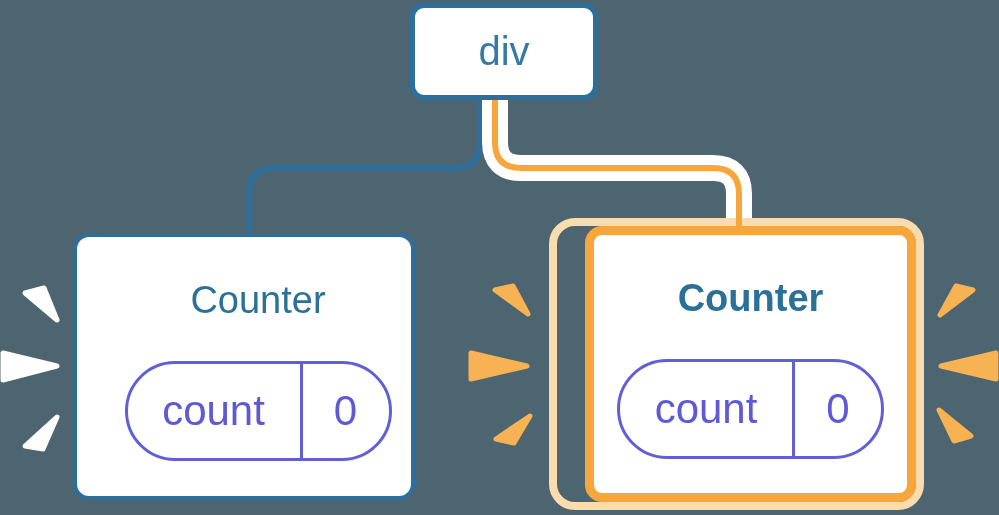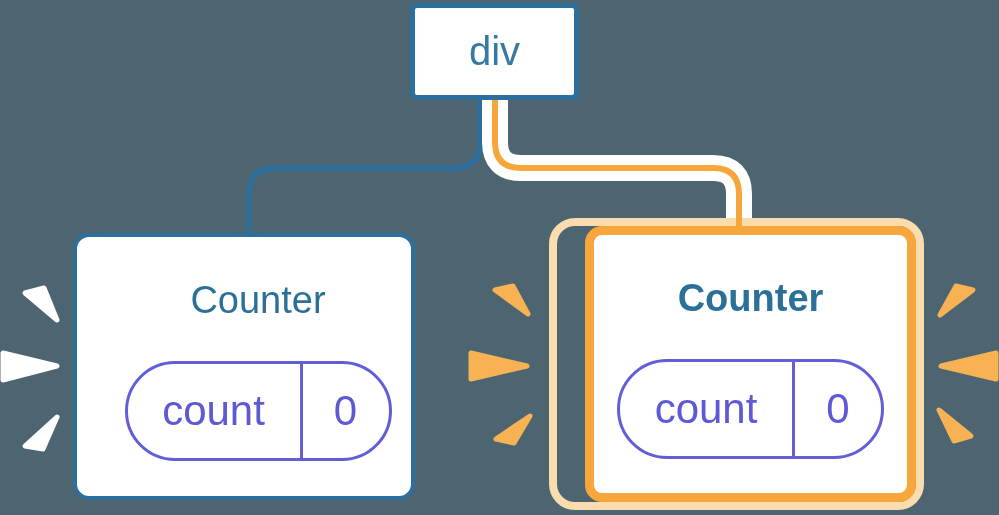--- a/index.html
+++ b/index.html
@@ -17,22 +17,22 @@
   .conn-blue{fill:none;stroke:var(--blue);stroke-width:5.5;}
   .conn-casing{fill:none;stroke:var(--white);stroke-width:26;}
   .conn-orange{fill:none;stroke:var(--orange);stroke-width:6;}
   .conn-stub{position:absolute;left:736px;top:216px;width:6px;height:16px;background:var(--orange);z-index:3;}
 
   
   .sparkle-white{fill:var(--white);stroke:var(--white);stroke-width:5;stroke-linejoin:round;}
   .sparkle-orange{fill:var(--sparkle-orange);stroke:var(--sparkle-orange);stroke-width:5;stroke-linejoin:round;}
 
   
-  .root-node{position:absolute;left:410px;top:3px;width:169px;height:97px;box-sizing:border-box;
-    background:var(--white);border:5px solid var(--blue);border-radius:7px;z-index:2;
+  .root-node{position:absolute;left:410px;top:3px;width:188px;height:97px;box-sizing:border-box;
+    background:var(--white);border:5px solid var(--blue);border-radius:14px;z-index:2;
     display:flex;align-items:center;justify-content:center;}
   .root-node .label{font-size:40px;font-weight:500;color:var(--blue-text);}
 
   
   .card{position:absolute;box-sizing:border-box;background:var(--white);z-index:2;padding-left:28px;}
   .card-left{left:73px;top:233px;width:342px;height:267px;border:4px solid var(--blue);border-radius:16px;}
   .card-right-outer{left:549px;top:218px;width:375px;height:292px;border:8px solid var(--orange-light);
     border-radius:26px;background:transparent;}
   .card-right-inner{box-sizing:border-box;width:100%;height:100%;background:var(--white);
     border:9px solid var(--orange);border-radius:17px;}

